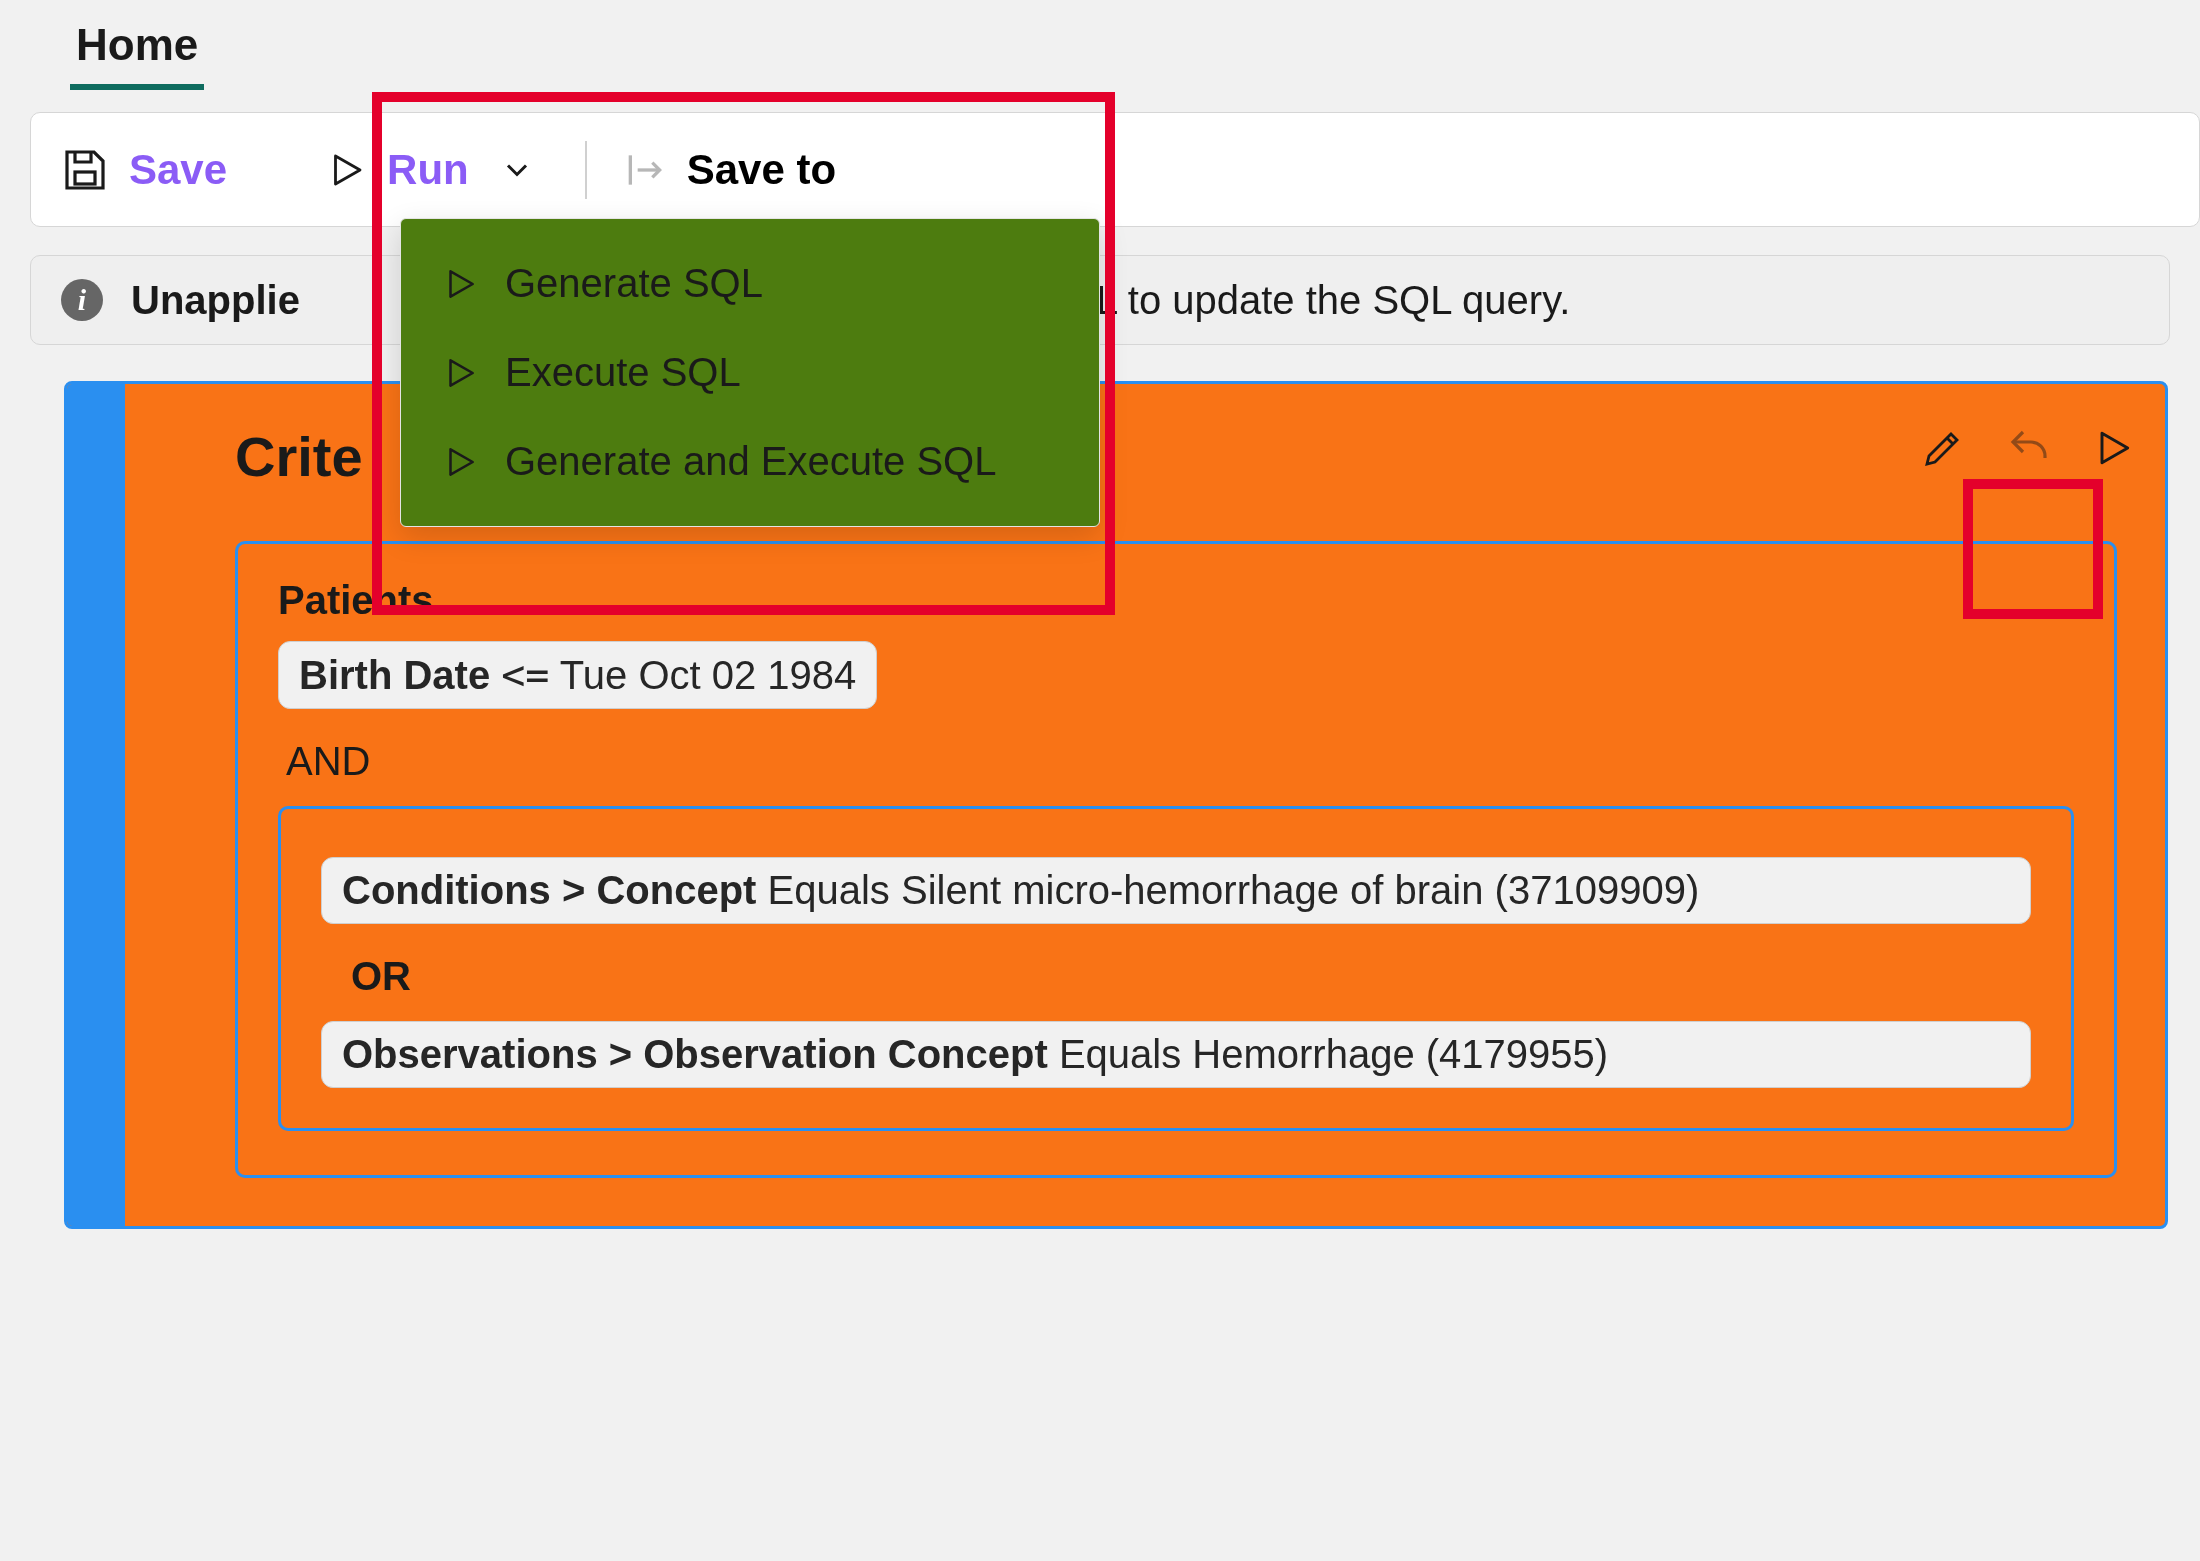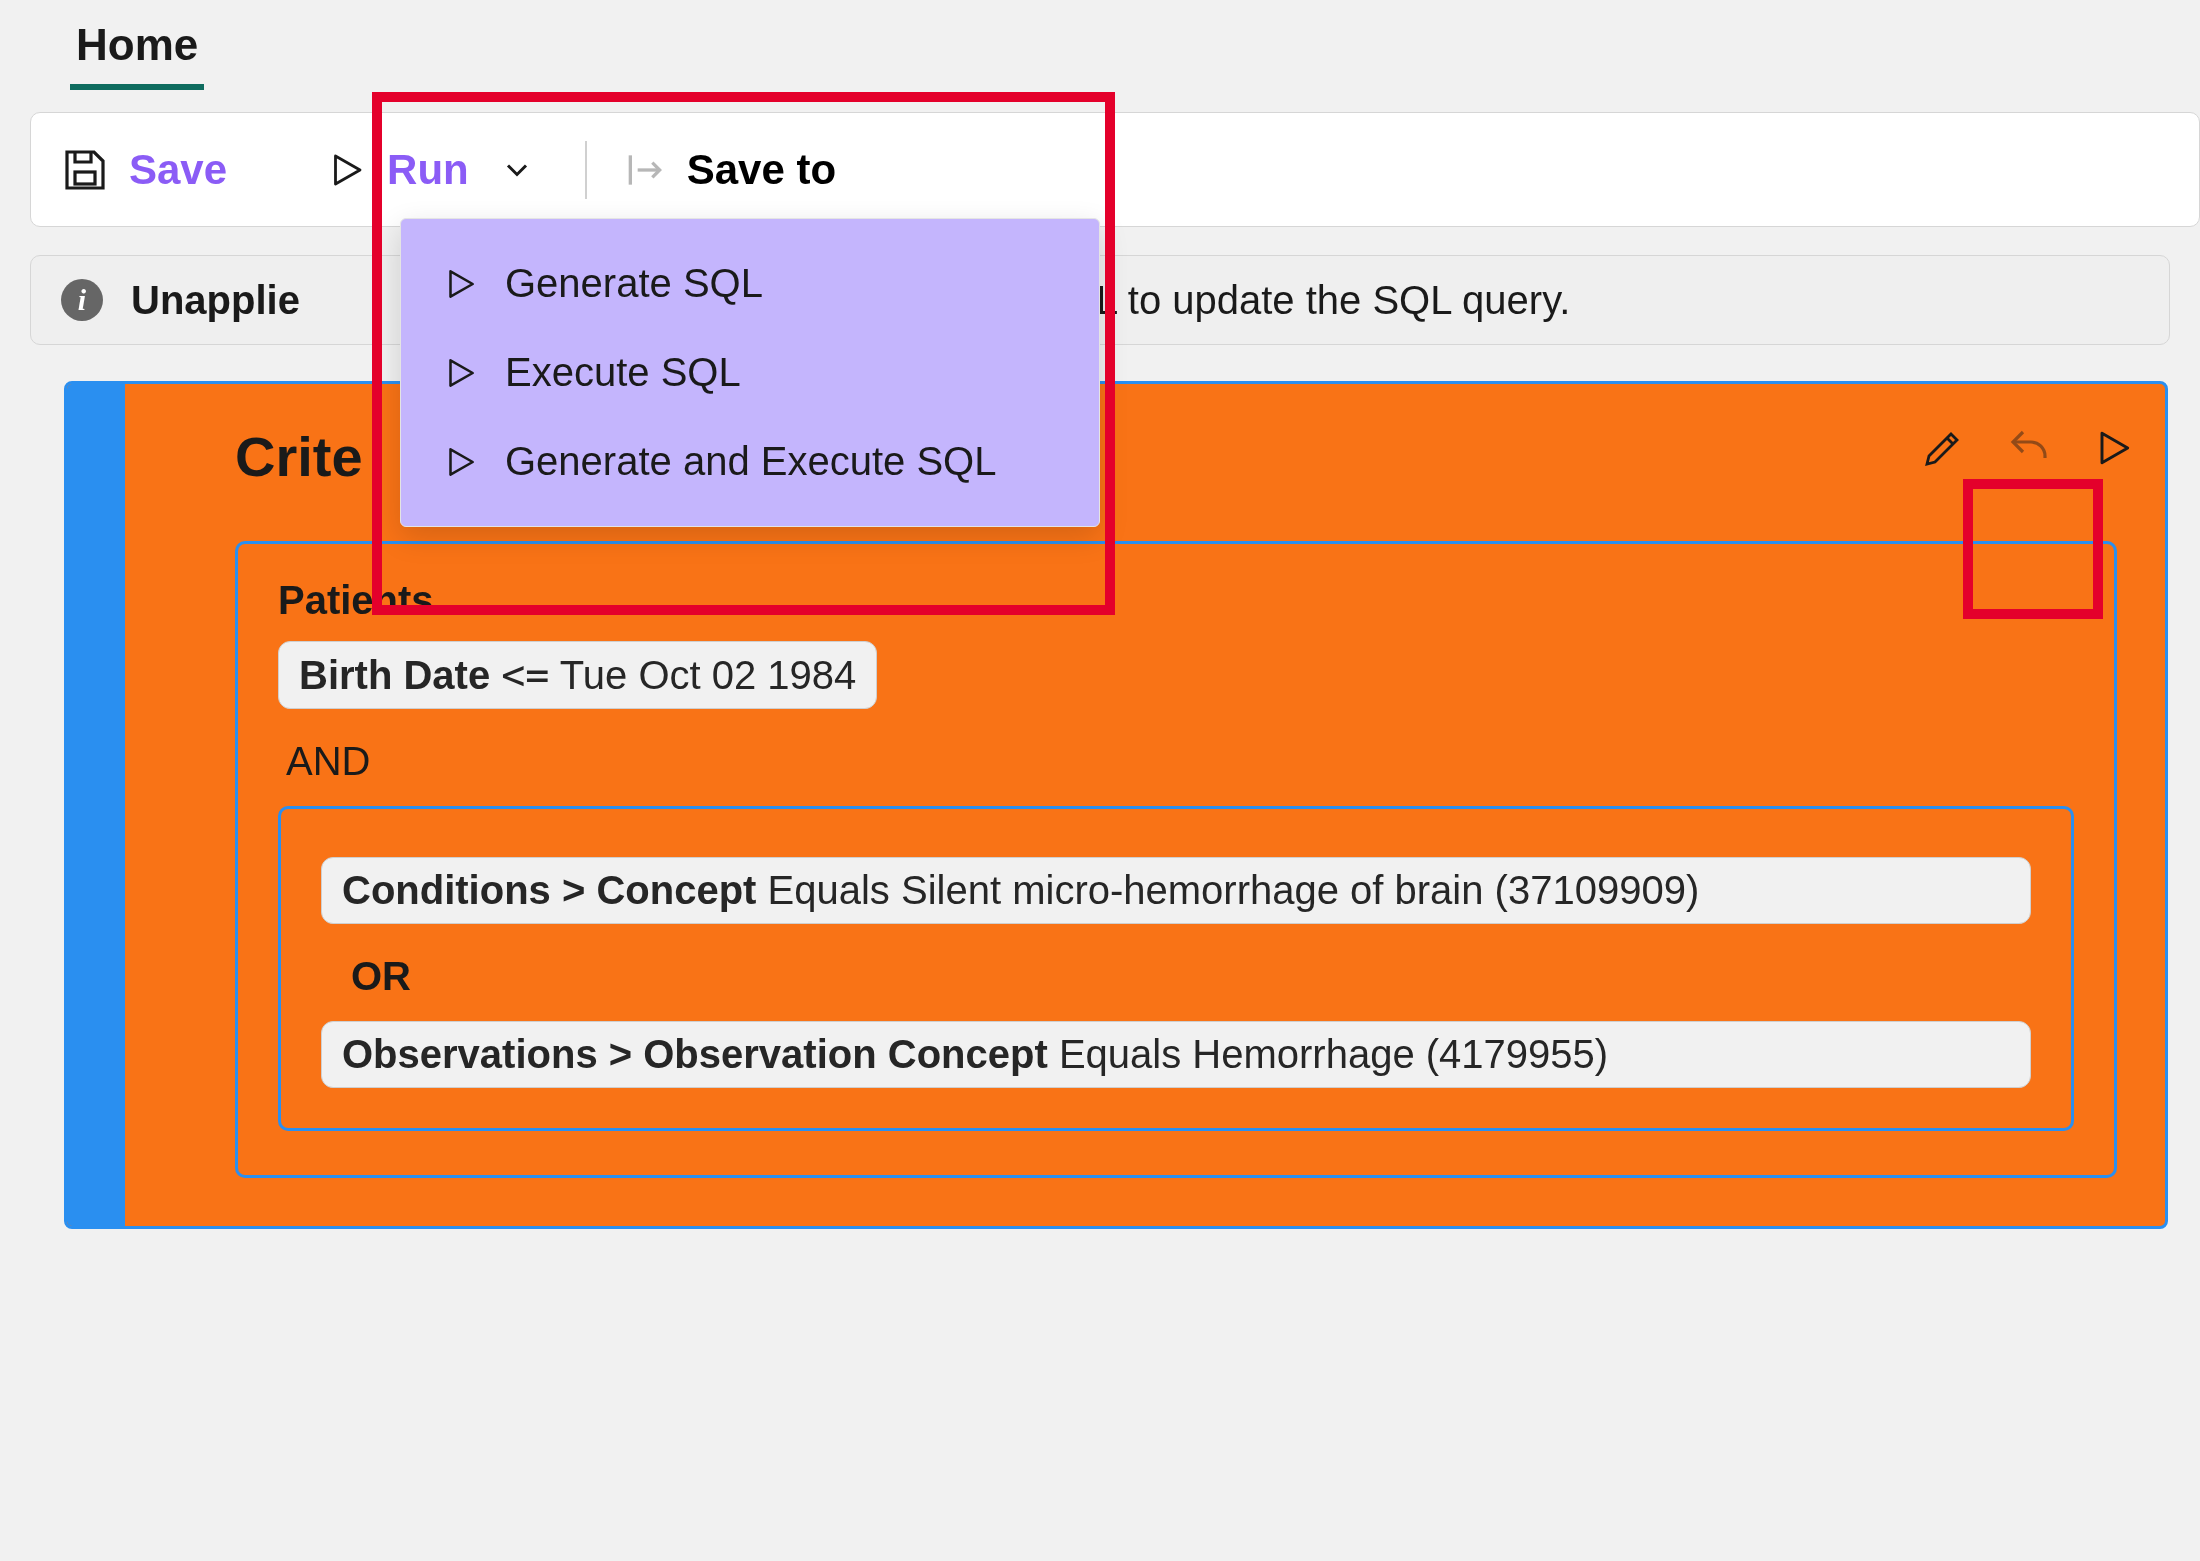--- a/index.html
+++ b/index.html
@@ -149,21 +149,21 @@
     }
     .nested-card .chip { display: block; width: 100%; }
     .nested-card .logic { margin-left: 30px; font-weight: bold; }
 
     
     .dropdown {
       position: absolute;
       top: 218px;
       left: 400px;
       width: 700px;
-      background: #c4b5fd;
+      background: #4d7c0f;
       border: 1px solid #e4e4e4;
       border-radius: 6px;
       box-shadow: 0 10px 30px rgba(0,0,0,0.14);
       padding: 20px 14px;
       z-index: 20;
     }
     .dropdown-item {
       display: flex;
       align-items: center;
       gap: 26px;

